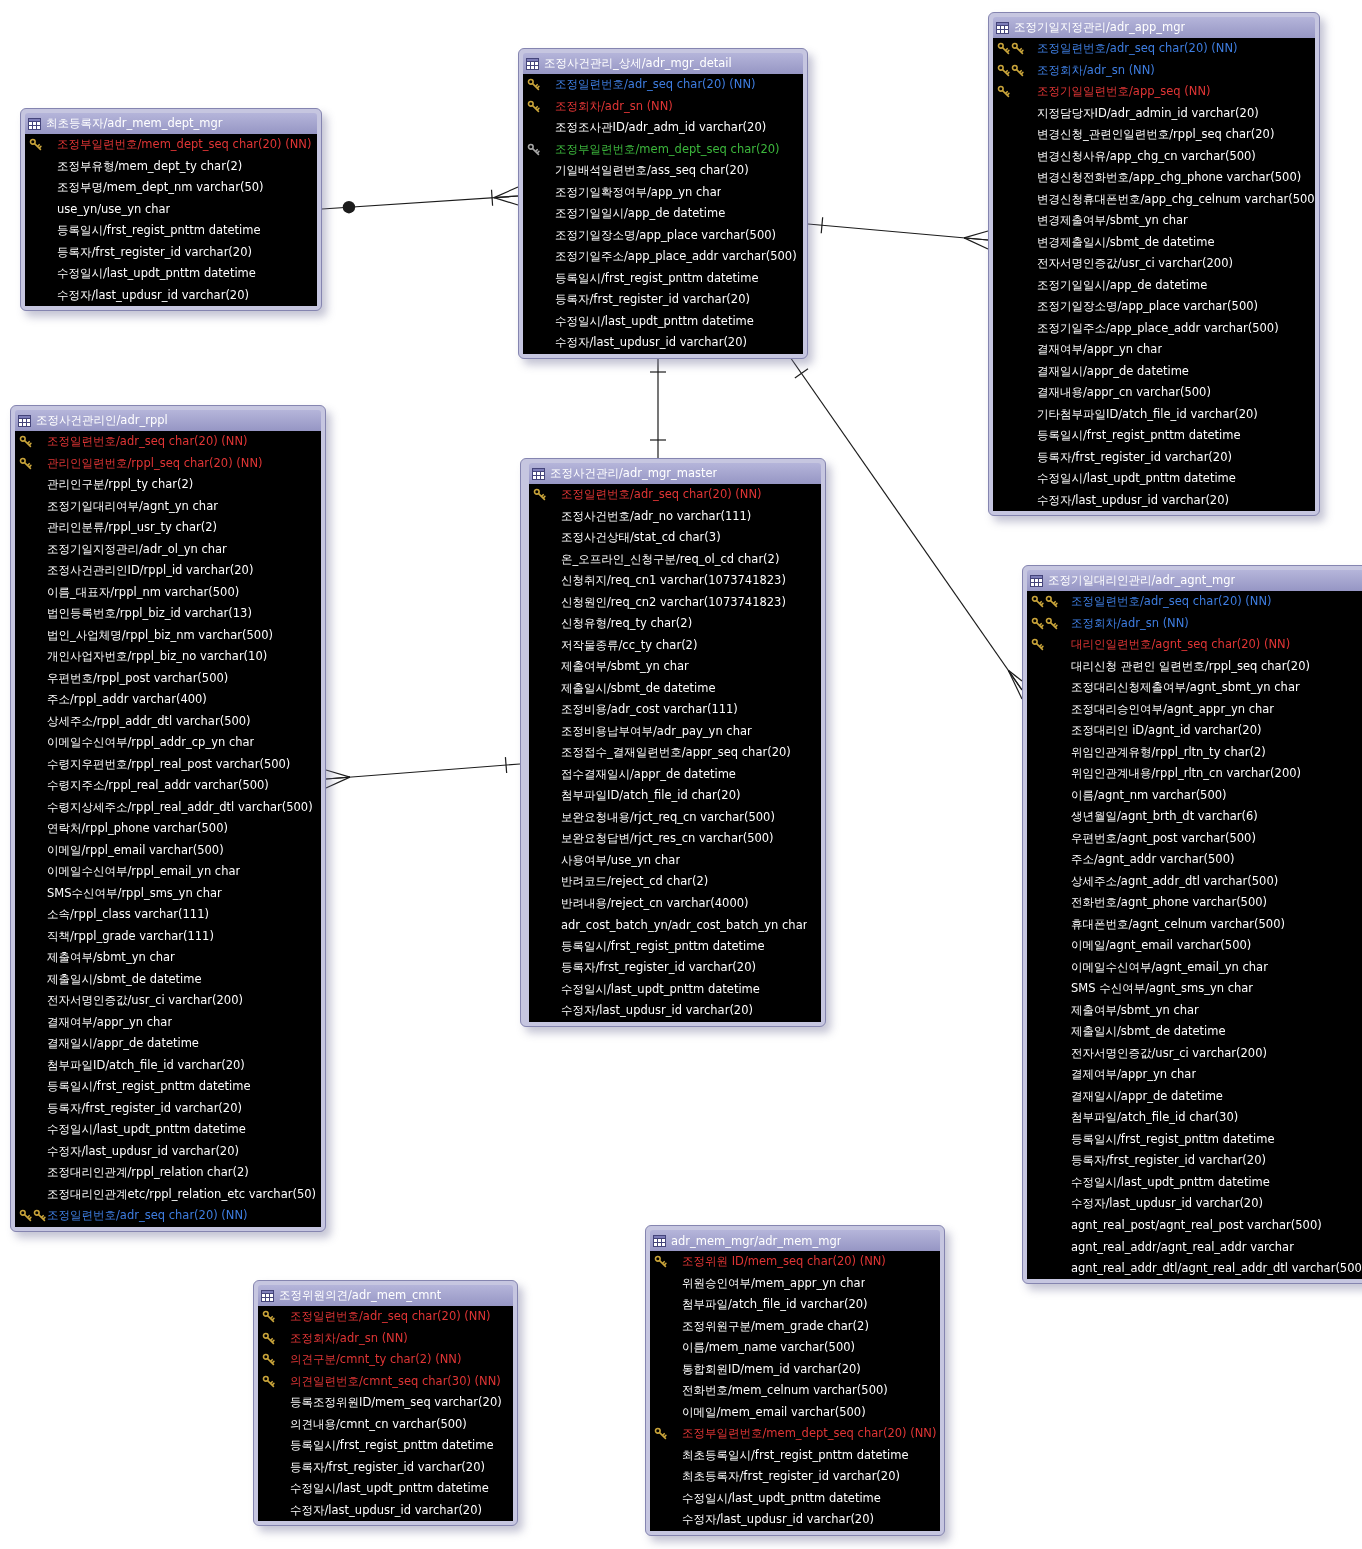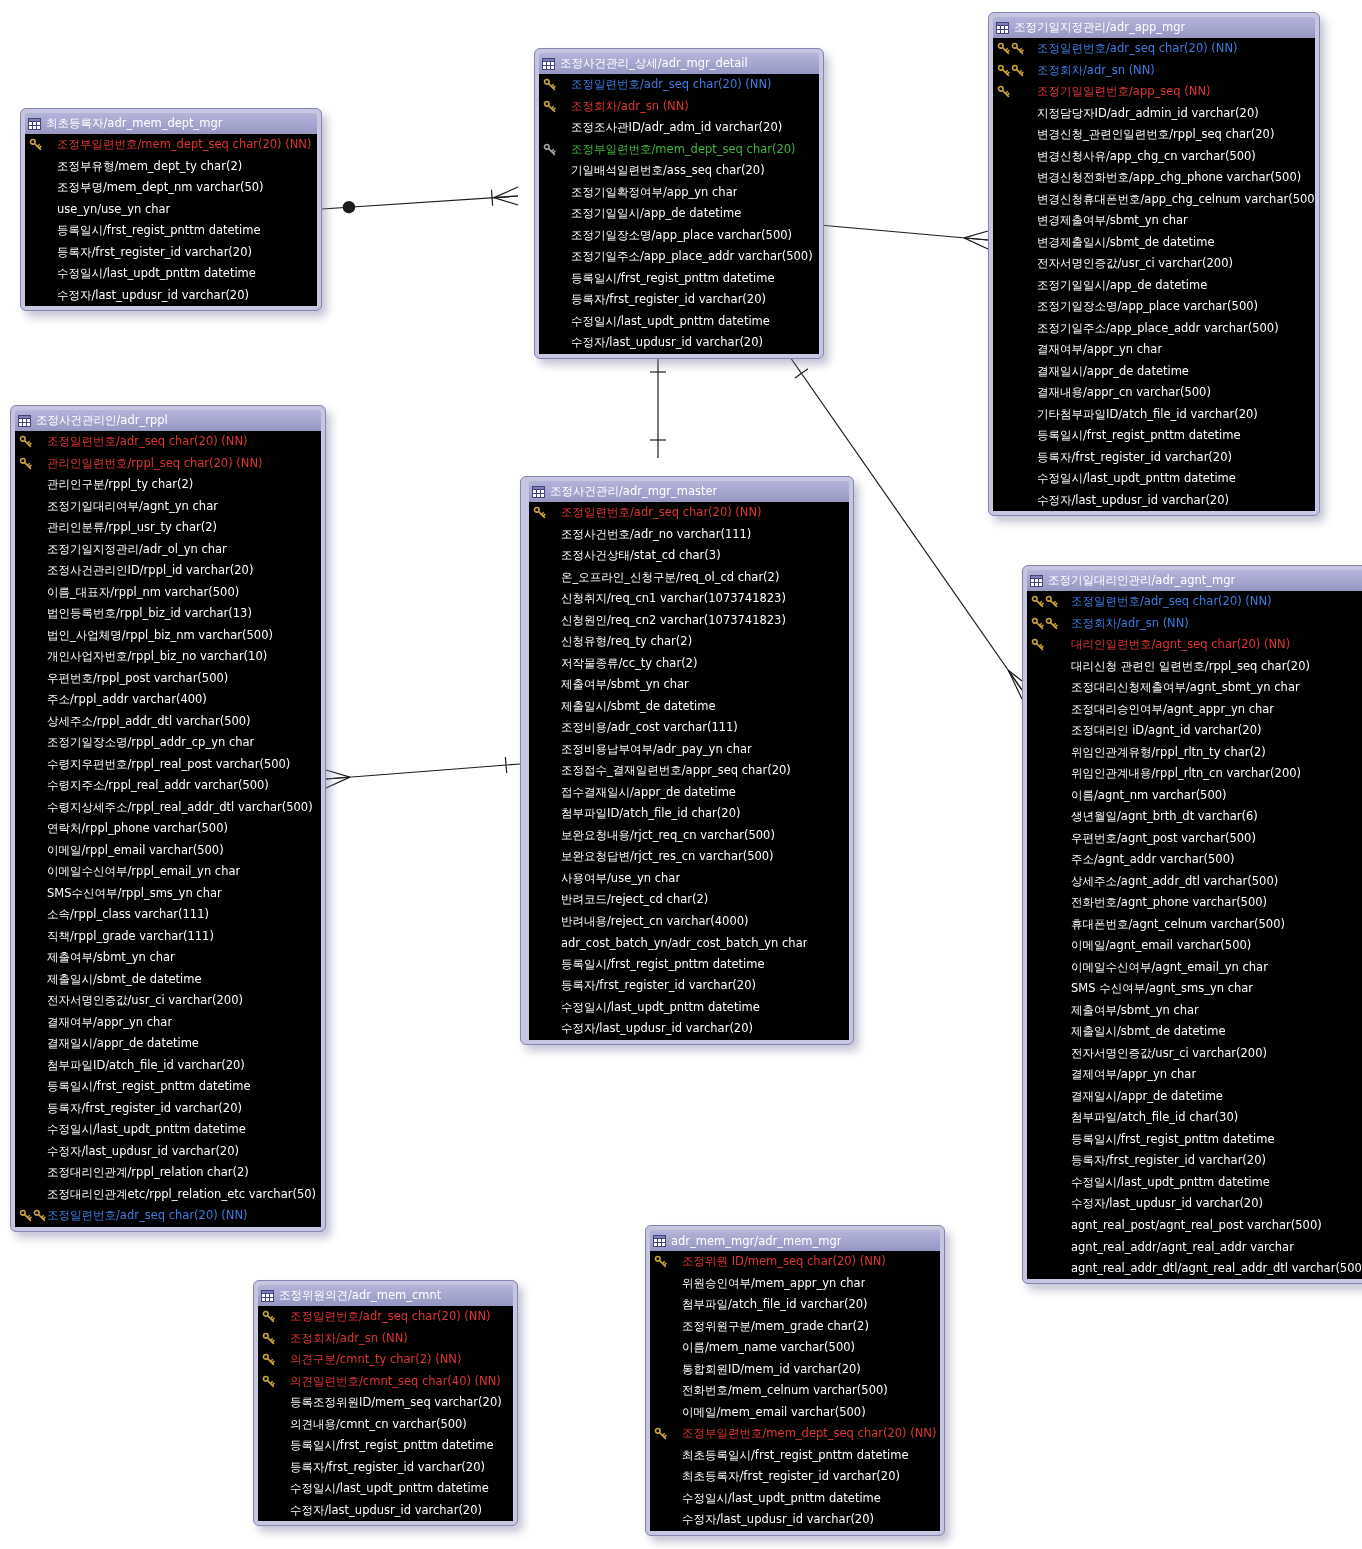--- a/index.html
+++ b/index.html
@@ -115,21 +115,21 @@
           <div class="col-row">
             <span class="keys" style="width: 32px;"></span>
             <span class="col-label normal">수정일시/last_updt_pnttm datetime</span>
           </div>
           <div class="col-row">
             <span class="keys" style="width: 32px;"></span>
             <span class="col-label normal">수정자/last_updusr_id varchar(20)</span>
           </div>
         </div>
       </div>
-      <div class="entity" style="left: 518px; top: 48px; width: 290px; margin-left: 16px;">
+      <div class="entity" style="left: 518px; top: 48px; width: 290px;">
         <div class="entity-header">
           <span class="t-icon">
             <svg width="13" height="12" viewBox="0 0 13 12">
               <rect x="0.5" y="0.5" width="12" height="11" fill="#ffffff" stroke="#44447a"></rect>
               <rect x="0.5" y="0.5" width="12" height="3" fill="#7d7db8" stroke="#44447a"></rect>
               <line x1="4.5" y1="3.5" x2="4.5" y2="11.5" stroke="#44447a"></line>
               <line x1="8.5" y1="3.5" x2="8.5" y2="11.5" stroke="#44447a"></line>
               <line x1="0.5" y1="7.5" x2="12.5" y2="7.5" stroke="#44447a"></line>
             </svg>
           </span>
@@ -427,21 +427,21 @@
           <div class="col-row">
             <span class="keys" style="width: 32px;"></span>
             <span class="col-label normal">주소/rppl_addr varchar(400)</span>
           </div>
           <div class="col-row">
             <span class="keys" style="width: 32px;"></span>
             <span class="col-label normal">상세주소/rppl_addr_dtl varchar(500)</span>
           </div>
           <div class="col-row">
             <span class="keys" style="width: 32px;"></span>
-            <span class="col-label normal">조정기일장소명/rppl_addr_cp_yn char</span>
+            <span class="col-label normal">이메일수신여부/rppl_addr_cp_yn char</span>
           </div>
           <div class="col-row">
             <span class="keys" style="width: 32px;"></span>
             <span class="col-label normal">수령지우편번호/rppl_real_post varchar(500)</span>
           </div>
           <div class="col-row">
             <span class="keys" style="width: 32px;"></span>
             <span class="col-label normal">수령지주소/rppl_real_addr varchar(500)</span>
           </div>
           <div class="col-row">
@@ -532,21 +532,21 @@
                 <g fill="none" stroke="#c9a43a" stroke-width="1.7" stroke-linecap="round">
                   <circle cx="4.1" cy="4.1" r="2.5"></circle>
                   <path d="M6 6 L12.3 12.3 M9.1 9.1 L11 7.2 M10.9 10.9 L12.8 9"></path>
                 </g>
               </svg>
             </span>
             <span class="col-label pkfk">조정일련번호/adr_seq char(20) (NN)</span>
           </div>
         </div>
       </div>
-      <div class="entity" style="left: 520px; top: 476px; width: 334px; padding-left: 8px;">
+      <div class="entity" style="left: 520px; top: 458px; width: 306px; padding-left: 8px;">
         <div class="entity-header">
           <span class="t-icon">
             <svg width="13" height="12" viewBox="0 0 13 12">
               <rect x="0.5" y="0.5" width="12" height="11" fill="#ffffff" stroke="#44447a"></rect>
               <rect x="0.5" y="0.5" width="12" height="3" fill="#7d7db8" stroke="#44447a"></rect>
               <line x1="4.5" y1="3.5" x2="4.5" y2="11.5" stroke="#44447a"></line>
               <line x1="8.5" y1="3.5" x2="8.5" y2="11.5" stroke="#44447a"></line>
               <line x1="0.5" y1="7.5" x2="12.5" y2="7.5" stroke="#44447a"></line>
             </svg>
           </span>
@@ -888,21 +888,21 @@
           </div>
           <div class="col-row">
             <span class="keys" style="width: 32px;">
               <svg class="key" width="13" height="13" viewBox="0 0 14 14">
                 <g fill="none" stroke="#c9a43a" stroke-width="1.7" stroke-linecap="round">
                   <circle cx="4.1" cy="4.1" r="2.5"></circle>
                   <path d="M6 6 L12.3 12.3 M9.1 9.1 L11 7.2 M10.9 10.9 L12.8 9"></path>
                 </g>
               </svg>
             </span>
-            <span class="col-label pk">의견일련번호/cmnt_seq char(40) (NN)</span>
+            <span class="col-label pk">의견일련번호/cmnt_seq char(30) (NN)</span>
           </div>
           <div class="col-row">
             <span class="keys" style="width: 32px;"></span>
             <span class="col-label normal">등록조정위원ID/mem_seq varchar(20)</span>
           </div>
           <div class="col-row">
             <span class="keys" style="width: 32px;"></span>
             <span class="col-label normal">의견내용/cmnt_cn varchar(500)</span>
           </div>
           <div class="col-row">

